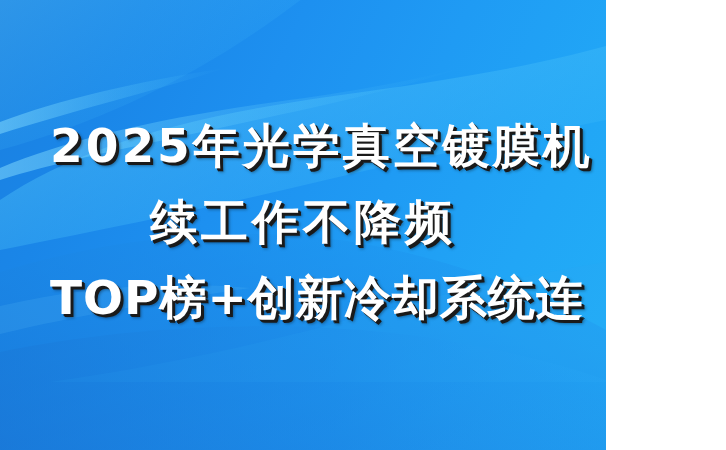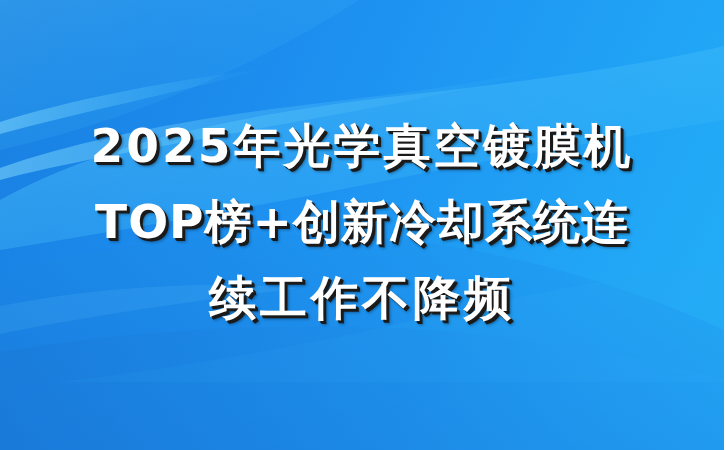--- a/index.html
+++ b/index.html
@@ -4,21 +4,21 @@
 <title>Banner</title>
 <style>
   html, body {
     margin: 0;
     padding: 0;
     background: #ffffff;
   }
 
   .banner {
     position: relative;
-    width: 724px;
+    width: 606px;
     height: 450px;
     overflow: hidden;
     font-family: "Liberation Sans", "DejaVu Sans", sans-serif;
     
     background:
       linear-gradient(115deg,
         #1a7fe0 0%,
         #1a86e8 18%,
         #1d90f0 38%,
         #1f9bf4 58%,
@@ -124,17 +124,17 @@
 
       <path d="M0,352 C150,326 340,318 500,336 C600,348 680,366 726,380
                L726,450 L0,450 Z" fill="url(#gBottomWave)"></path>
 
       <path d="M0,306 C90,288 200,280 300,288 C200,300 90,316 0,334 Z" fill="#7fd8fc" opacity="0.12"></path>
     </svg>
   </div>
 
   <div class="headline">
     <span class="headline-line l1">2025年光学真空镀膜机</span>
+    <span class="headline-line l3">续工作不降频</span>
     <span class="headline-line l2">TOP榜+创新冷却系统连</span>
-    <span class="headline-line l3">续工作不降频</span>
   </div>
 
 </div>
 
 </body></html>

